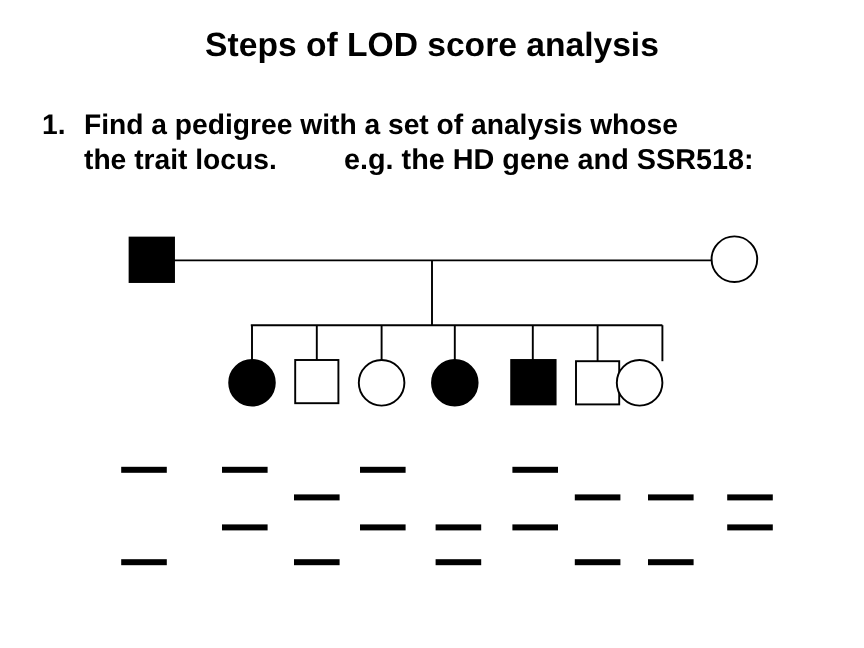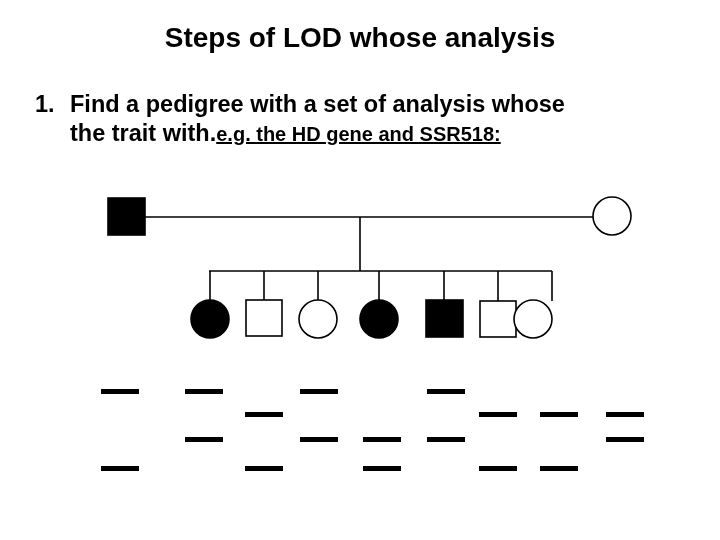--- a/index.html
+++ b/index.html
@@ -17,36 +17,36 @@
     font-size: 28px; font-weight: 700; line-height: 33px;
     color: #000000;
   }
   .step {
     position: absolute; left: 35px; top: 90px; width: 660px;
     font-size: 23.5px; font-weight: 700; line-height: 29px;
     color: #000000;
   }
   .step-line { display: flex; align-items: baseline; }
   .step-num { flex: 0 0 35px; }
-  .eg-note { font-size: 20px; white-space: nowrap; text-decoration: underline; }
+  .eg-note { font-size: 24px; margin-left: 56px; white-space: nowrap; }
   #diagram { position: absolute; left: 0; top: 0; }
 </style>
 </head>
 <body>
 
-<div class="slide-title">Steps of LOD whose analysis</div>
+<div class="slide-title">Steps of LOD score analysis</div>
 
 <div class="step">
   <div class="step-line">
     <span class="step-num">1.</span>
     <span>Find a pedigree with a set of analysis whose</span>
   </div>
   <div class="step-line">
     <span class="step-num"></span>
-    <span>the trait with.</span>
+    <span>the trait locus.</span>
     <span class="eg-note">e.g. the HD gene and SSR518:</span>
   </div>
 </div>
 
 <svg id="diagram" width="720" height="540" viewBox="0 0 720 540">
     <line x1="145" y1="217" x2="593" y2="217" stroke="#000000" stroke-width="1.6"></line>
     <line x1="360" y1="217" x2="360" y2="271" stroke="#000000" stroke-width="1.6"></line>
     <line x1="209" y1="271" x2="552" y2="271" stroke="#000000" stroke-width="1.6"></line>
     <line x1="210" y1="271" x2="210" y2="301" stroke="#000000" stroke-width="1.6"></line>
     <line x1="264" y1="271" x2="264" y2="301" stroke="#000000" stroke-width="1.6"></line>

